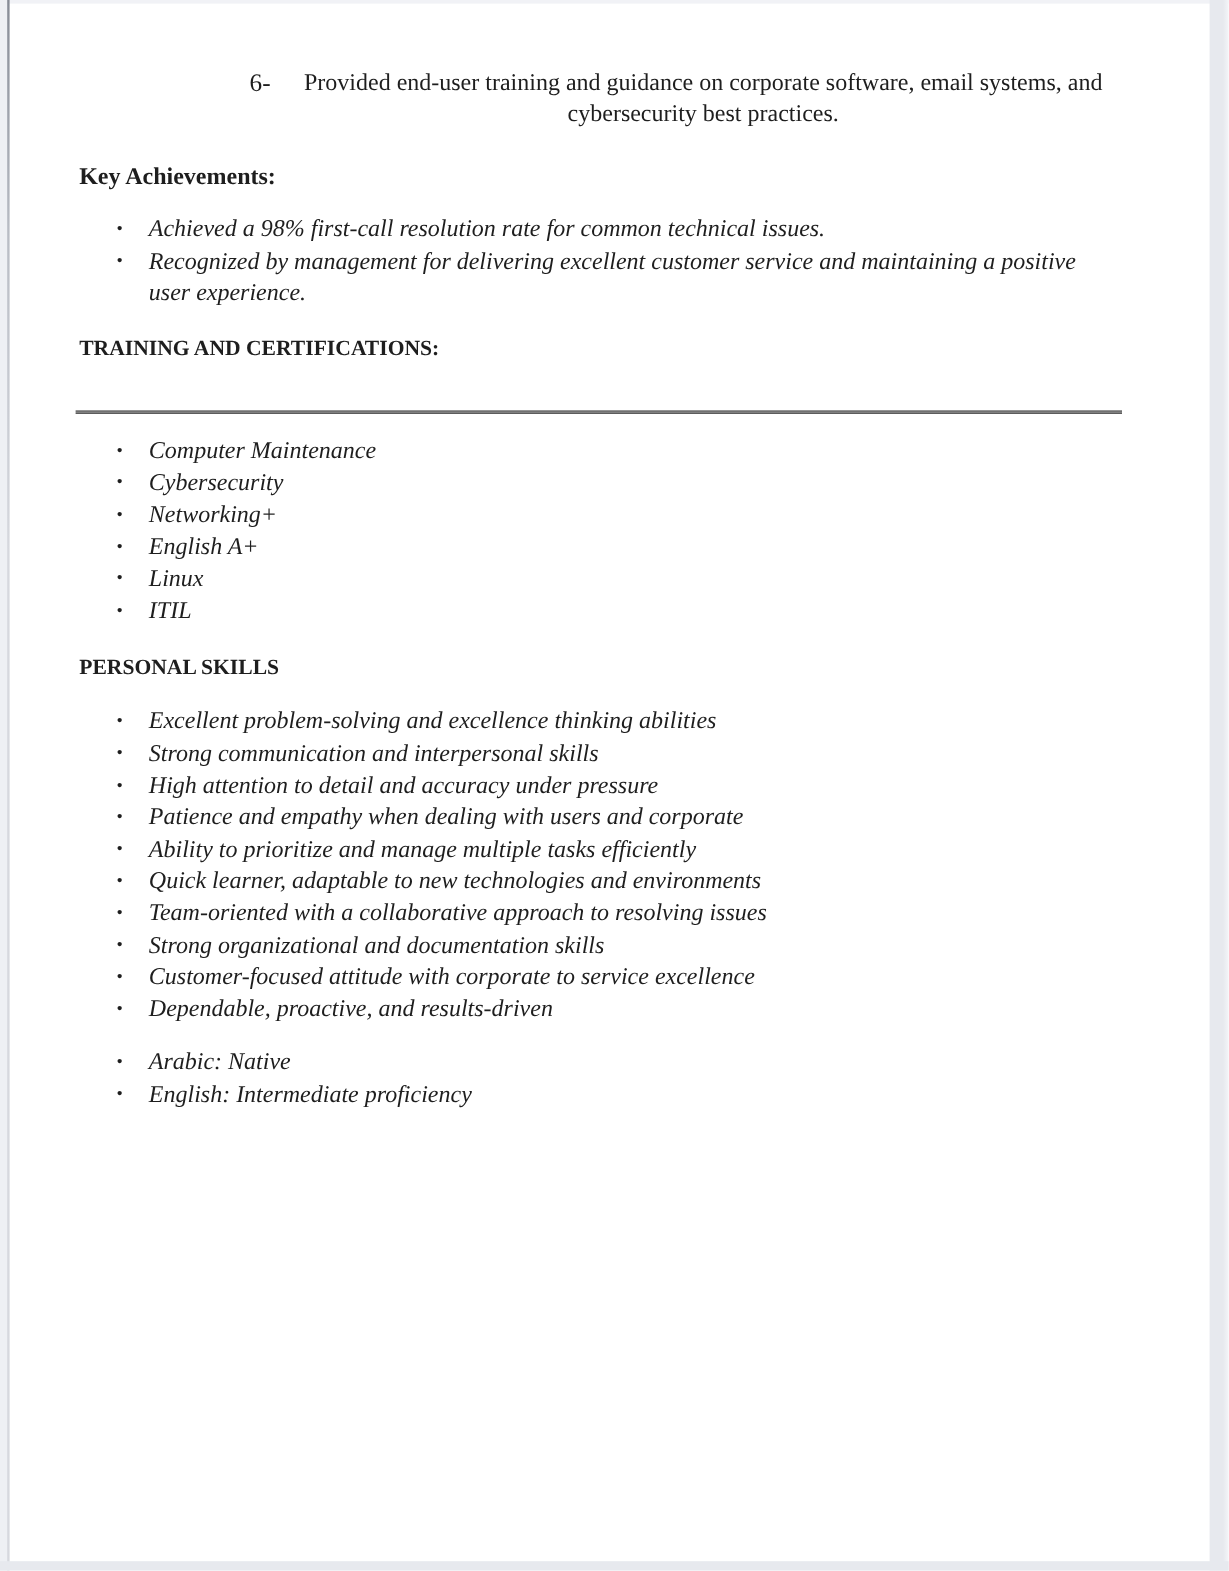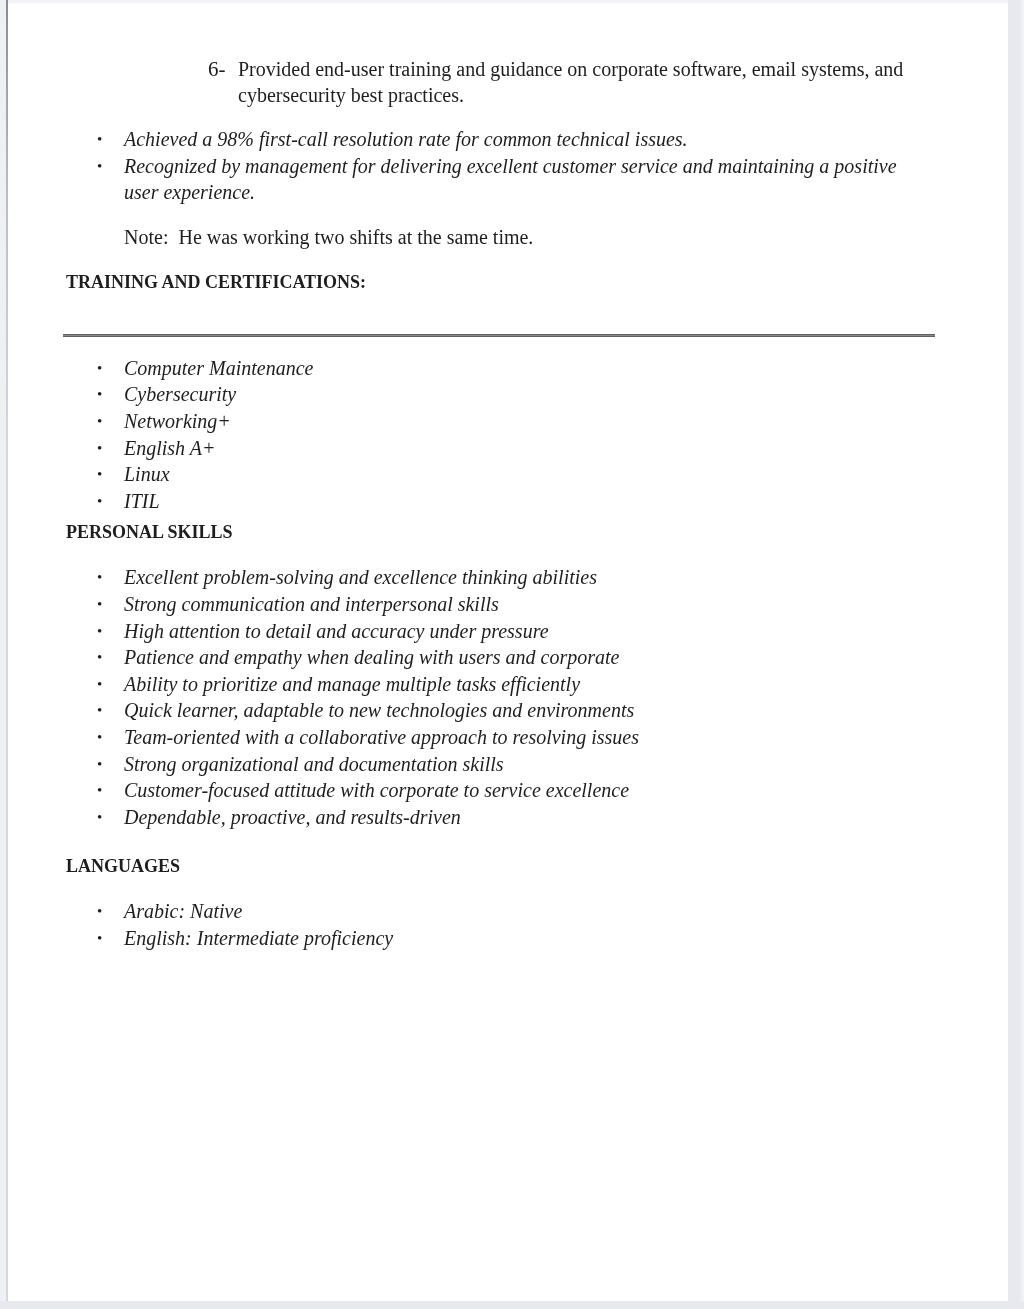--- a/index.html
+++ b/index.html
@@ -51,21 +51,21 @@
   
   .numbered-item {
     display: flex;
     margin-left: 142px;
   }
   .num {
     width: 30px;
     flex: 0 0 30px;
     font-size: 21px;
   }
-  .num-text { flex: 1; }
+  .num-text { flex: 1; text-align: center; }
   
   .h-small {
     font-weight: bold;
     font-size: 20px;
     line-height: 26px;
     margin: 26px 0 0 0;
   }
   .h-large {
     font-weight: bold;
     font-size: 18px;
@@ -95,21 +95,21 @@
     white-space: pre-wrap;
   }
   .rule {
     height: 3px;
     width: 872px;
     margin: 38px 0 0 -3px;
     background: linear-gradient(to bottom, #4a4a4a 0%, #8a8a8a 50%, #4a4a4a 100%);
     border: none;
   }
   .mt-cert { margin-top: 27px; }
-  .mt-skills-h { margin-top: 4px; }
+  .mt-skills-h { margin-top: 20px; }
   .mt-skills { margin-top: 23px; }
   .mt-lang-h { margin-top: 22px; }
   .mt-lang { margin-top: 23px; }
 </style>
 </head>
 <body>
 
 <div class="page">
   <div class="edge-top"></div>
   <div class="edge-left"></div>
@@ -117,33 +117,33 @@
   <div class="edge-right"></div>
   <div class="edge-bottom"></div>
 
   <div class="content">
 
     <div class="numbered-item">
       <span class="num">6-</span>
       <span class="num-text">Provided end-user training and guidance on corporate software, email systems, and cybersecurity best practices.</span>
     </div>
 
+    <div class="h-small">Key Achievements:</div>
 
     <ul class="blist">
       <li>
         <span class="bullet">•</span>
         <span class="li-text">Achieved a 98% first-call resolution rate for common technical issues.</span>
       </li>
       <li>
         <span class="bullet">•</span>
         <span class="li-text">Recognized by management for delivering excellent customer service and maintaining a positive user experience.</span>
       </li>
     </ul>
 
-    <div class="note">Note:  He was working two shifts at the same time.</div>
 
     <div class="h-large">TRAINING AND CERTIFICATIONS:</div>
 
     <div class="rule"></div>
 
     <ul class="blist mt-cert">
       <li>
         <span class="bullet">•</span>
         <span class="li-text">Computer Maintenance</span>
       </li>
@@ -207,21 +207,20 @@
       <li>
         <span class="bullet">•</span>
         <span class="li-text">Customer-focused attitude with corporate to service excellence</span>
       </li>
       <li>
         <span class="bullet">•</span>
         <span class="li-text">Dependable, proactive, and results-driven</span>
       </li>
     </ul>
 
-    <div class="h-large mt-lang-h">LANGUAGES</div>
 
     <ul class="blist mt-lang">
       <li>
         <span class="bullet">•</span>
         <span class="li-text">Arabic: Native</span>
       </li>
       <li>
         <span class="bullet">•</span>
         <span class="li-text">English: Intermediate proficiency</span>
       </li>

